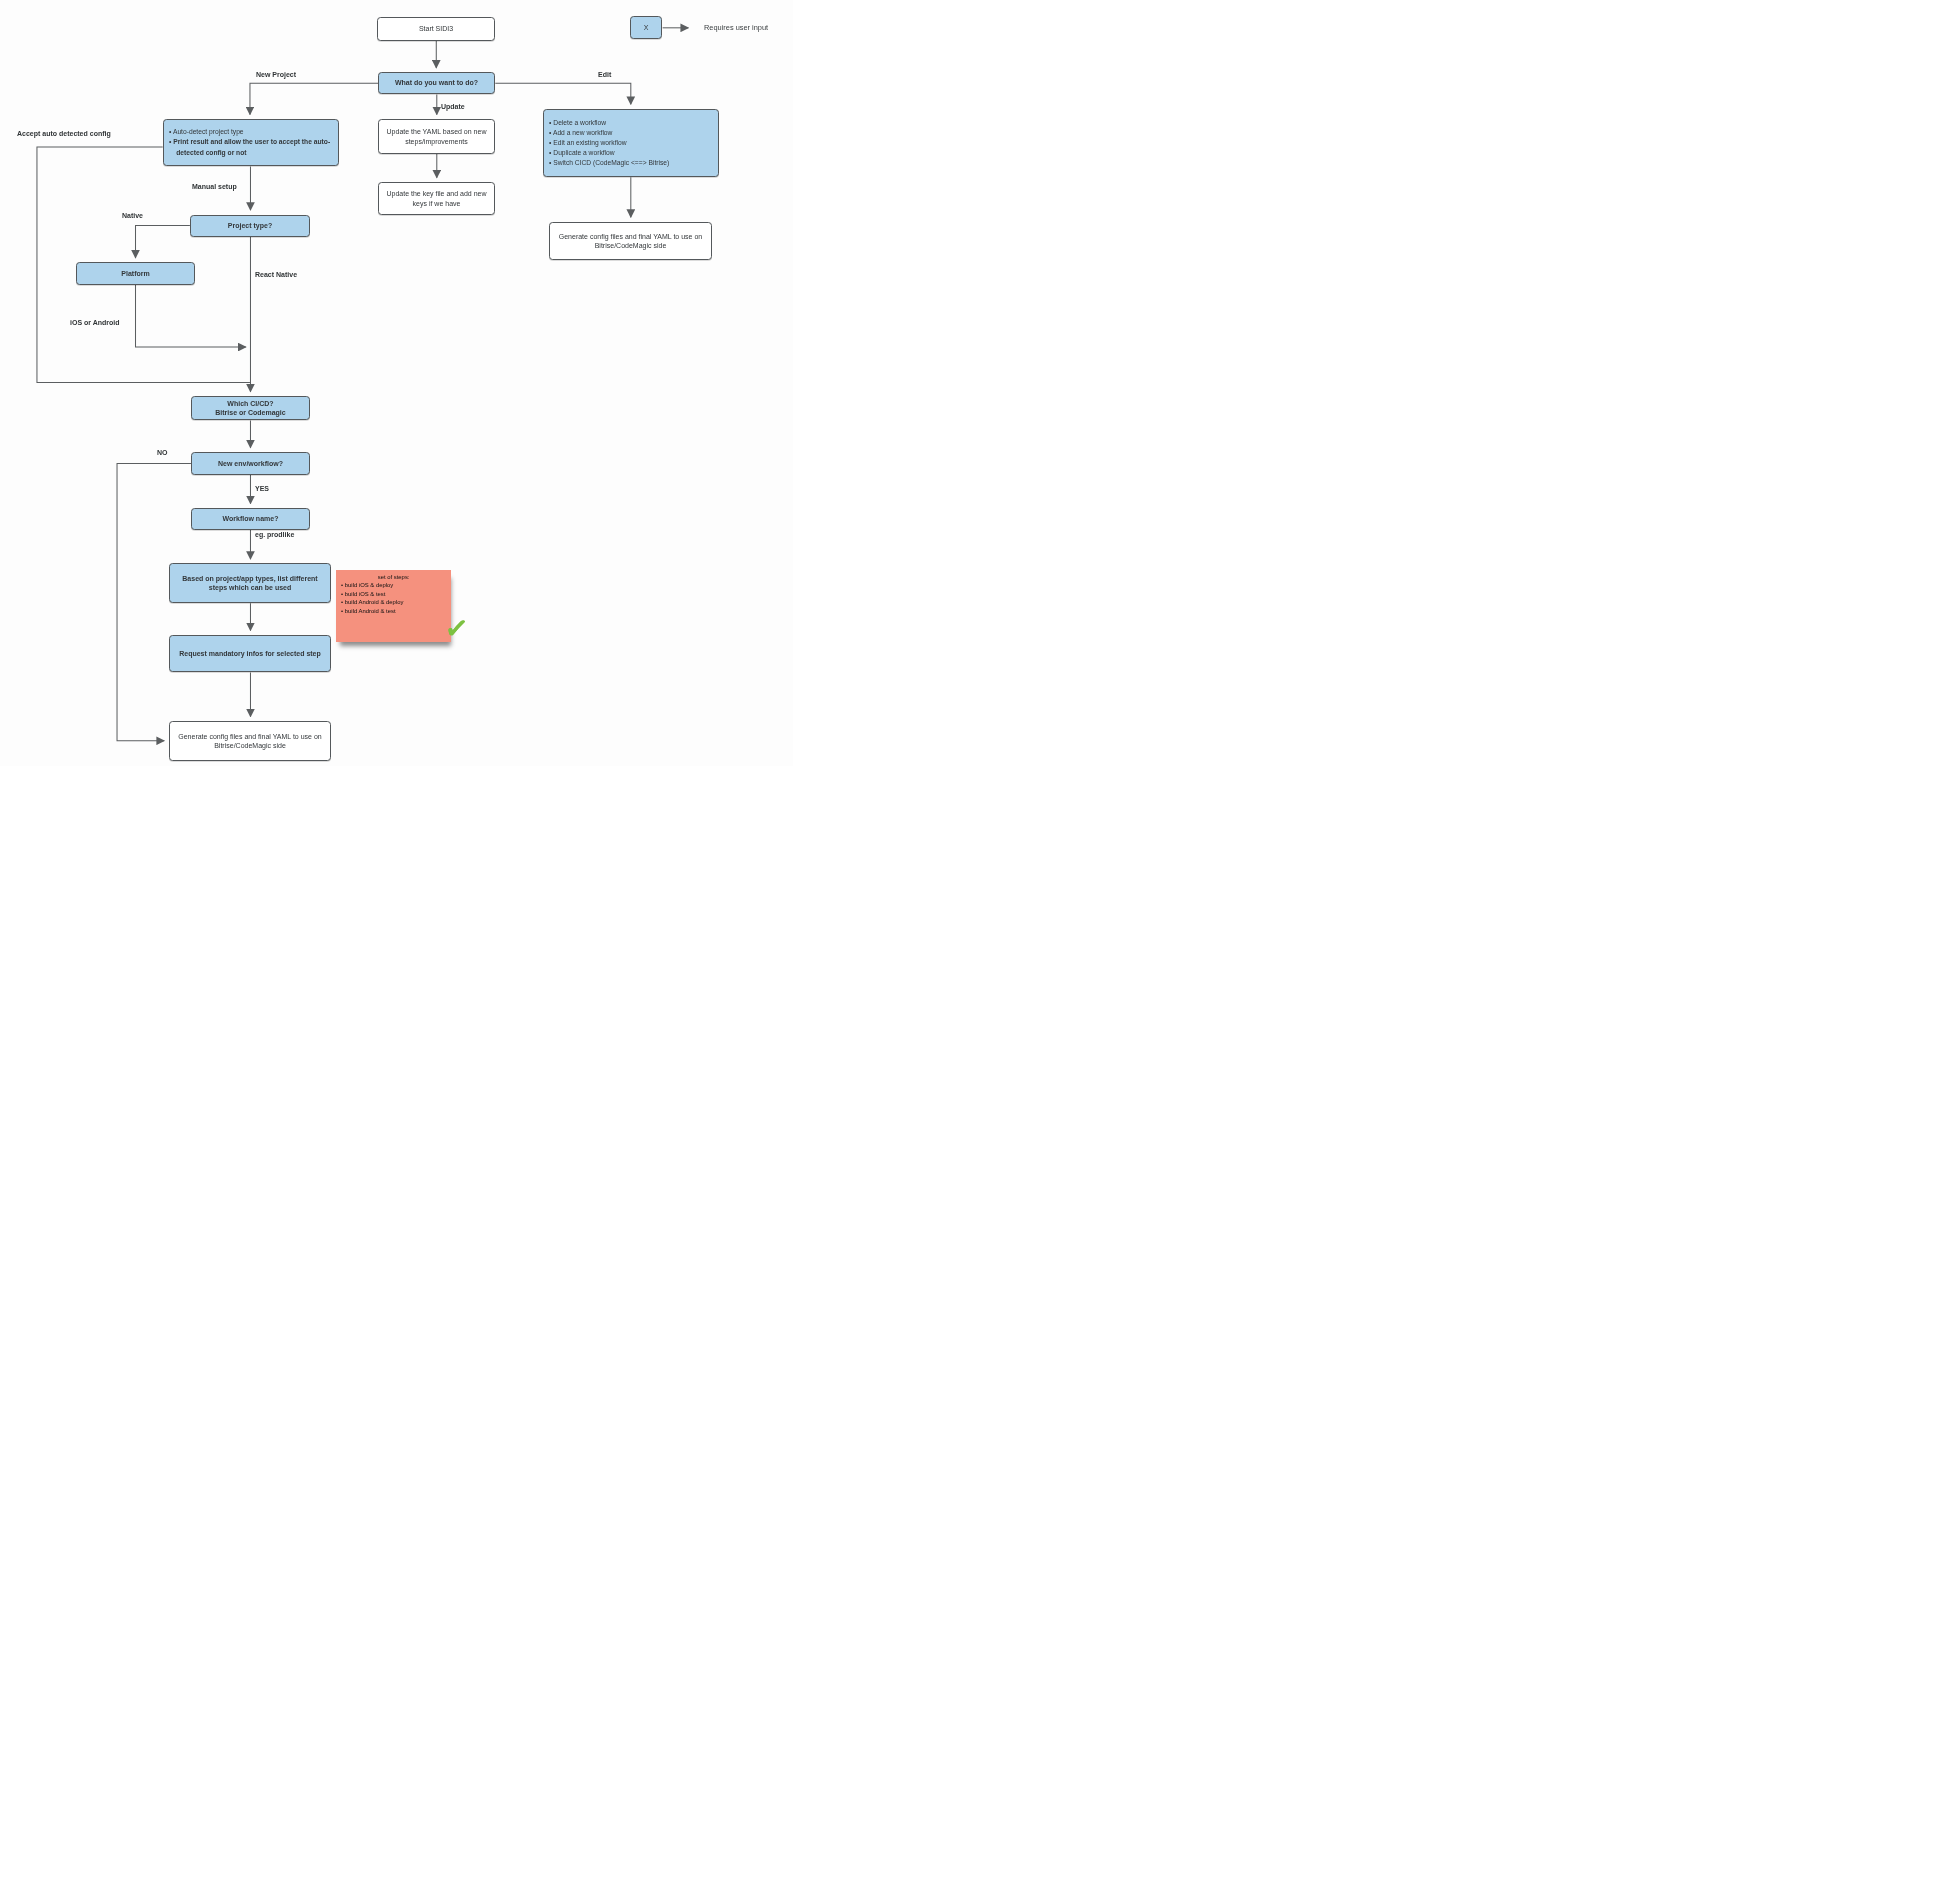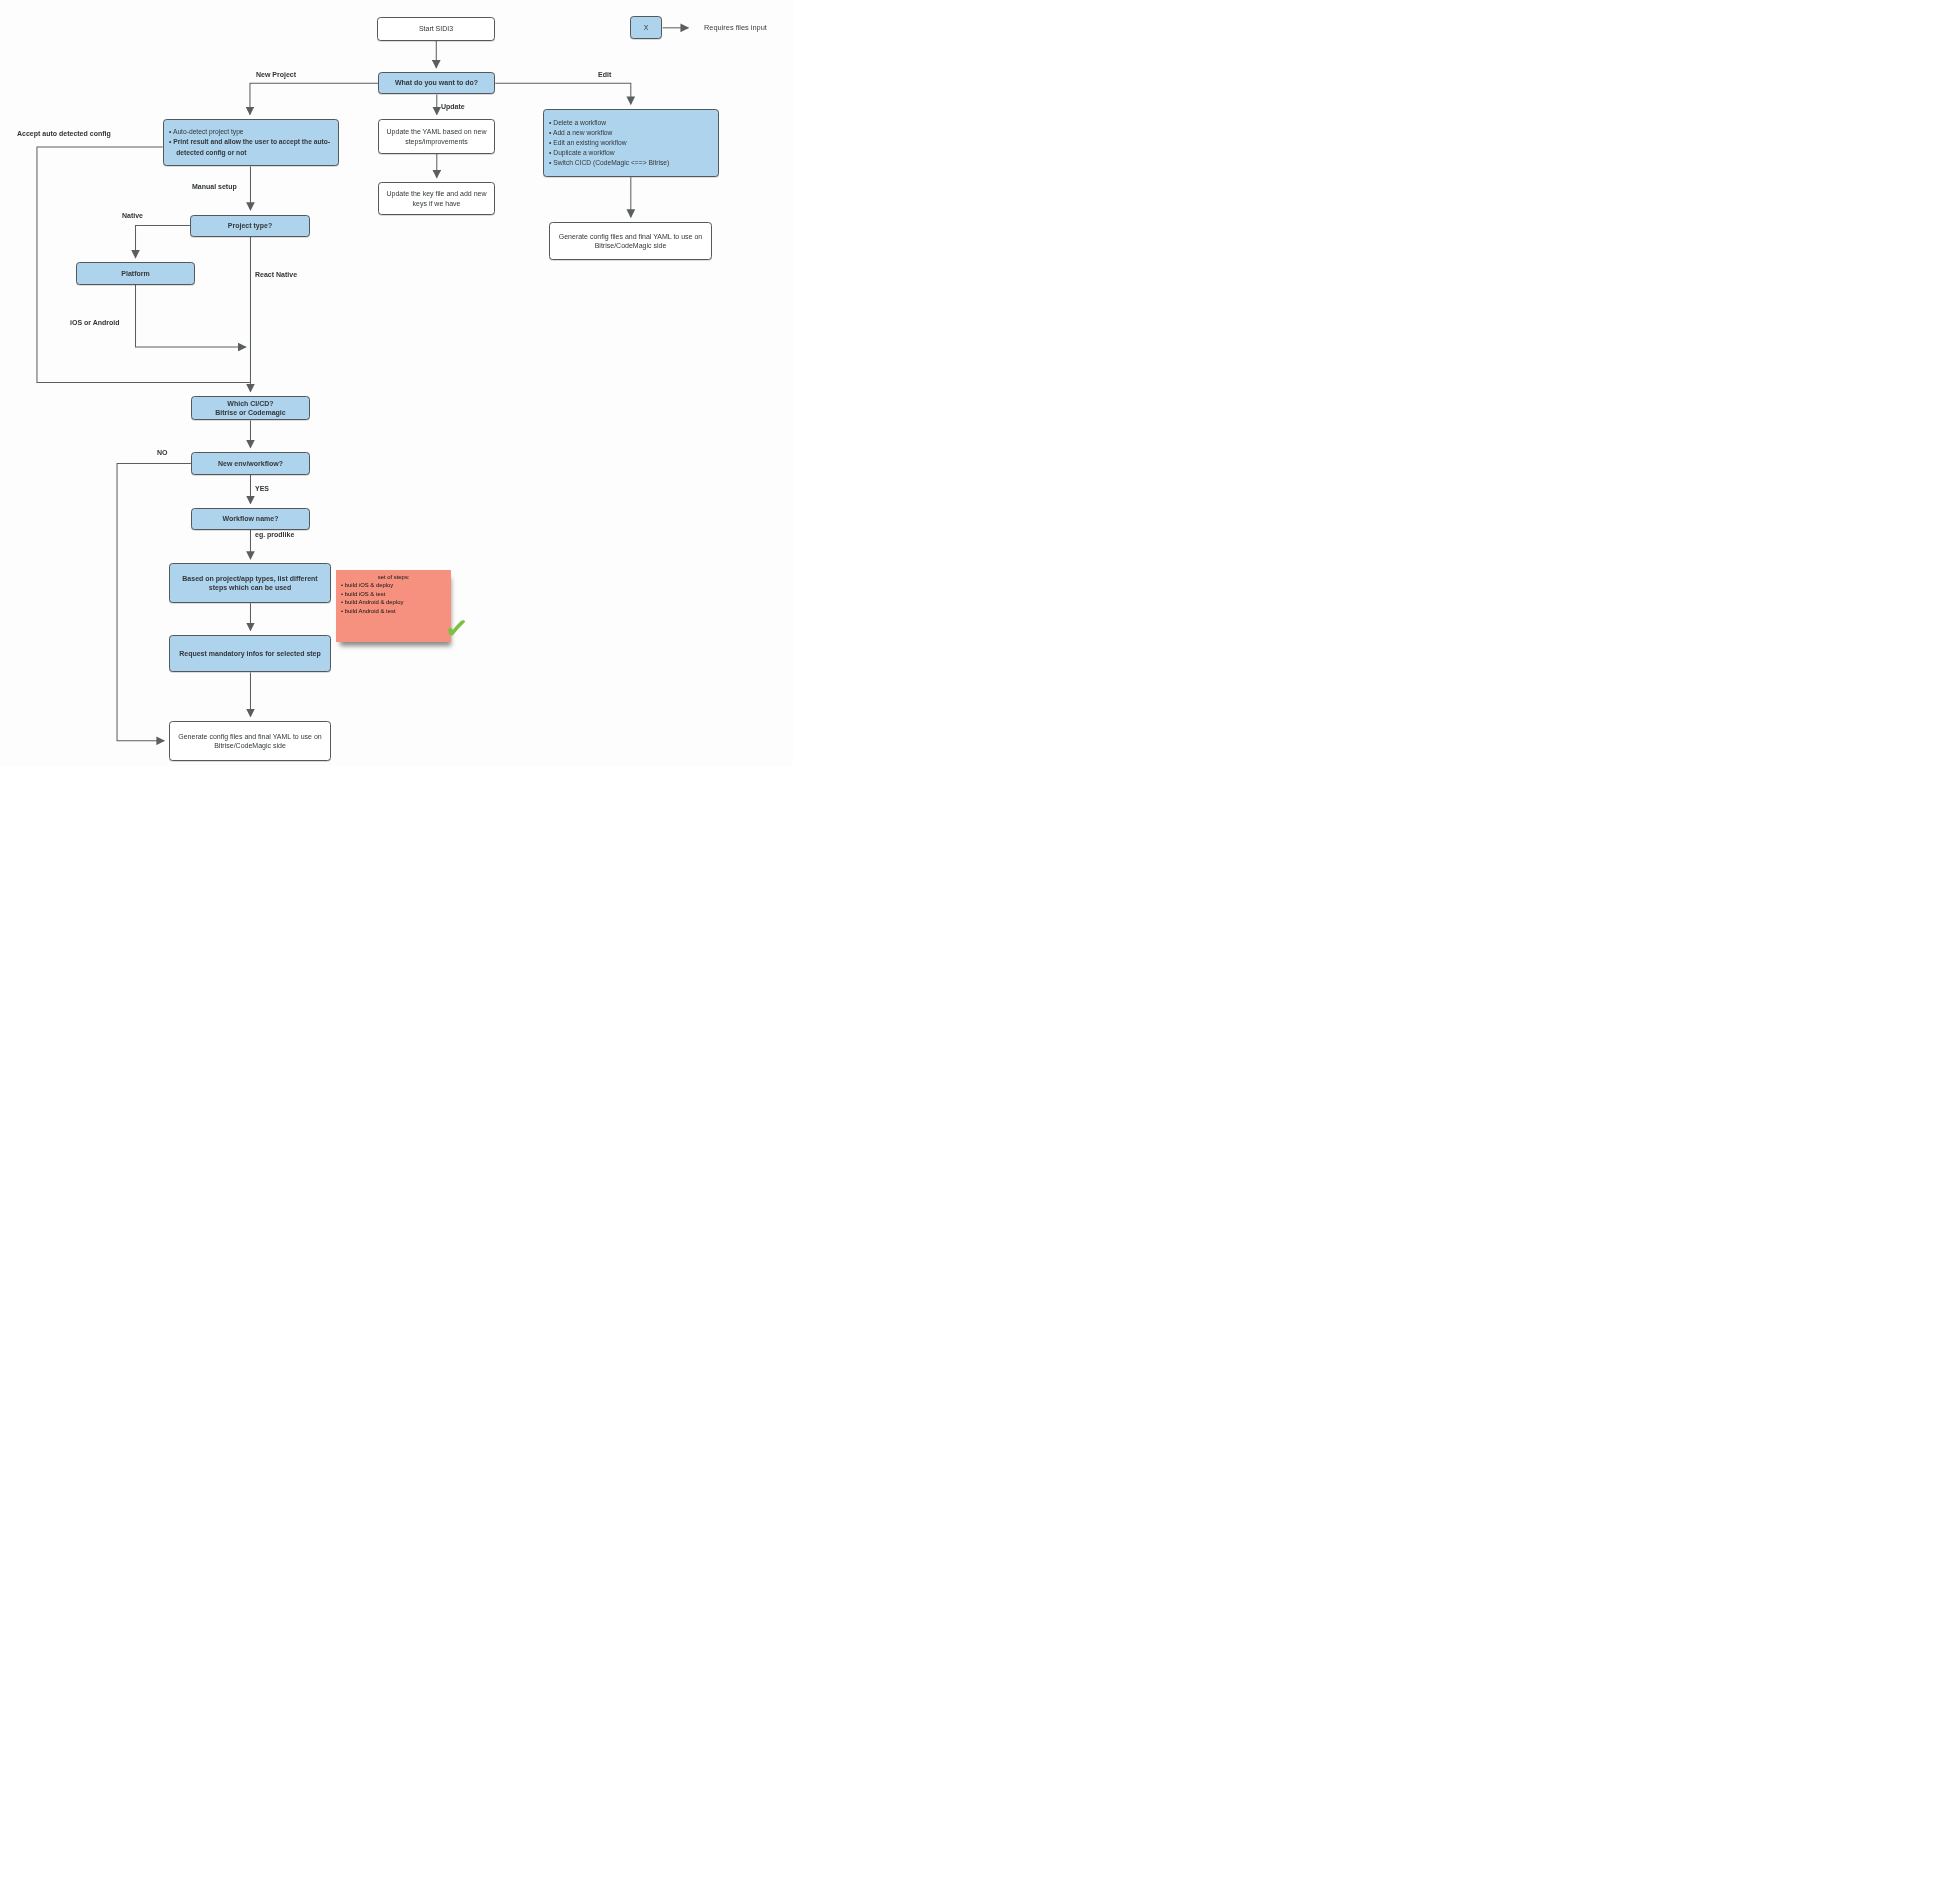--- a/index.html
+++ b/index.html
@@ -54,21 +54,21 @@
       <path d="M488 1032 V1089" marker-end="url(#arr)"></path>
       <path d="M488 1175 V1228" marker-end="url(#arr)"></path>
       <path d="M488 1310 V1396" marker-end="url(#arr)"></path>
       <path d="M1291 54 H1341" marker-end="url(#arr)"></path>
     </g>
   </svg>
 
   <div class="node blue" style="left:630px;top:16.4px;width:32px;height:23px;">
     <span>X</span>
   </div>
-  <div class="legend-text" style="left:704px;top:22.6px;">Requires files input</div>
+  <div class="legend-text" style="left:704px;top:22.6px;">Requires user input</div>
 
   <div class="node" style="left:377px;top:17px;width:118px;height:23.6px;">
     <span>Start SIDI3</span>
   </div>
 
   <div class="node blue bold" style="left:378px;top:72px;width:117px;height:22px;">
     <span>What do you want to do?</span>
   </div>
 
   <div class="node" style="left:378px;top:119px;width:117px;height:35px;">

